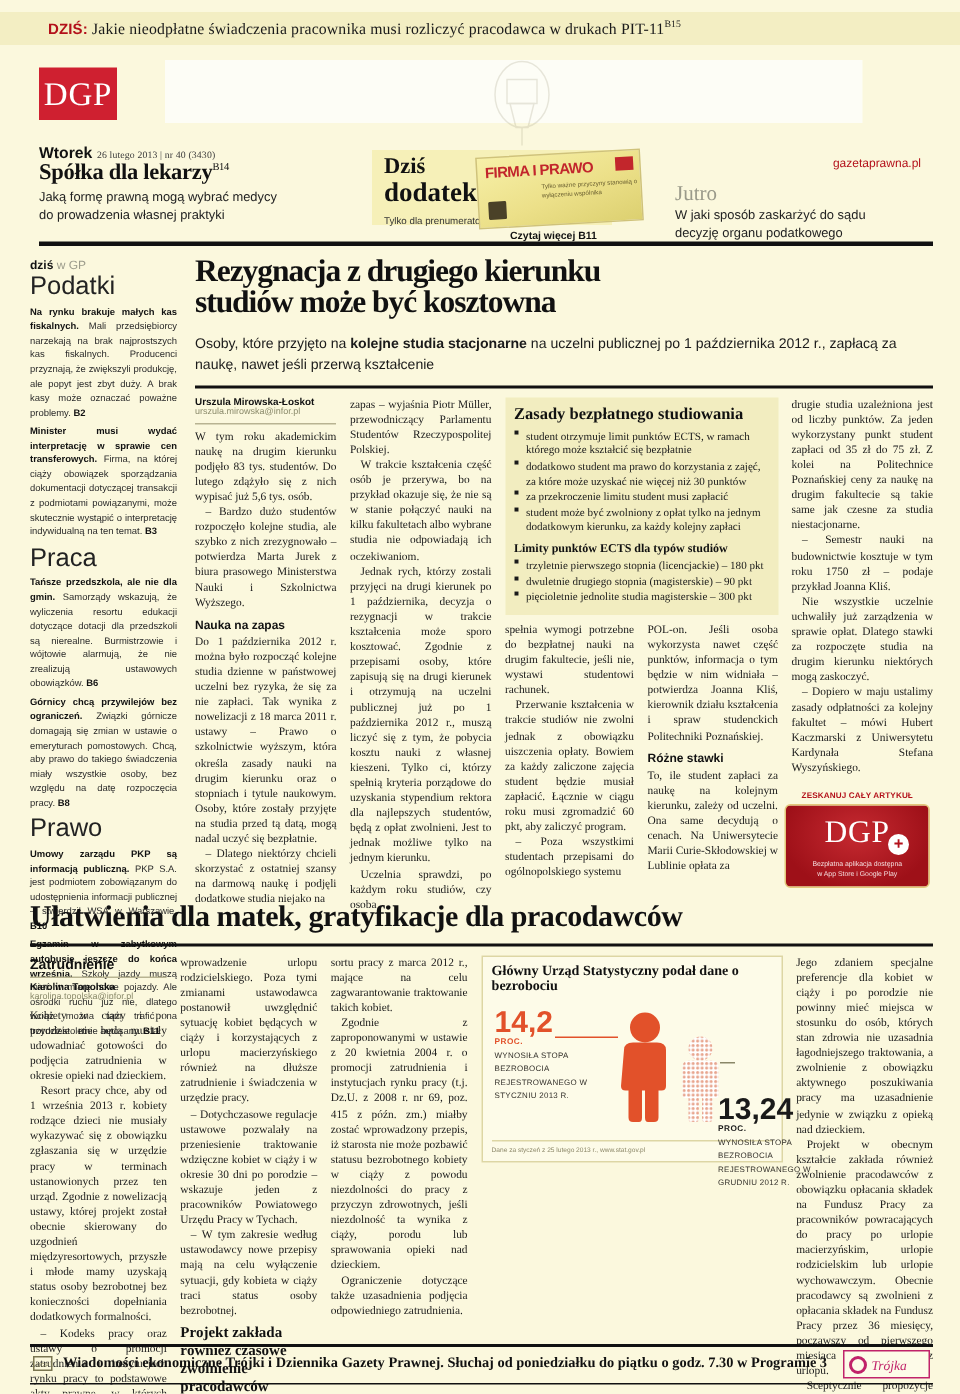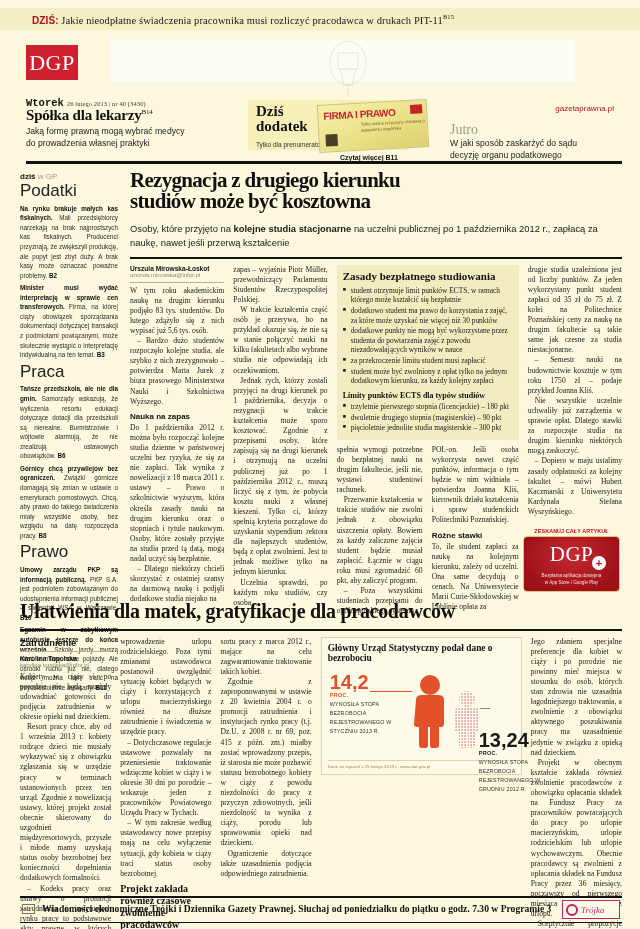--- a/index.html
+++ b/index.html
@@ -31,35 +31,35 @@
   }
   .masthead-white {
     position: absolute; left: 110px; top: 6px; width: 465px; height: 42px;
     background: #fdfdf6;
   }
   .watermark {
     position: absolute; left: 318px; top: 5px; width: 60px; height: 62px;
     opacity: .22;
   }
   .dateline { position: absolute; left: 26px; top: 58px; }
-  .dateline .day { font-family: Liberation Mono, monospace; font-weight: bold; font-size: 10.5px; color: #111; }
+  .dateline .day { font-family: Liberation Sans, sans-serif; font-weight: bold; font-size: 10.5px; color: #111; }
   .dateline .meta { font-size: 6.5px; color: #3a3a3a; margin-left: 3px; letter-spacing: .1px; }
 
   .promo-left { position: absolute; left: 26px; top: 73px; width: 215px; }
   .promo-left .t { font-family: "Liberation Serif", serif; font-weight: bold; font-size: 15px; color: #111; letter-spacing: -.2px; }
   .promo-left .t .sup { font-size: 7px; }
   .promo-left .s { font-family: "Liberation Sans", sans-serif; font-size: 8.6px; color: #222; line-height: 1.35; margin-top: 2px; }
 
   .dodatek-band {
     position: absolute; left: 248px; top: 66px; width: 160px; height: 50px;
     background: #f6f0b8;
   }
   .dodatek { position: absolute; left: 256px; top: 70px; width: 90px; }
   .dodatek .l1 { font-family: "Liberation Serif", serif; font-weight: bold; font-size: 15px; color: #111; line-height: 1.0; }
-  .dodatek .l2 { font-family: "Liberation Serif", serif; font-weight: bold; font-size: 15px; color: #111; line-height: 1.05; }
+  .dodatek .l2 { font-family: "Liberation Serif", serif; font-weight: bold; font-size: 18px; color: #111; line-height: 1.05; }
   .dodatek .l3 { font-family: "Liberation Sans", sans-serif; font-size: 6.5px; color: #333; margin-top: 6px; }
 
   .mini-paper {
     position: absolute; left: 318px; top: 68px; width: 110px; height: 48px;
     background: linear-gradient(160deg,#f7f0a8 0%, #ece089 55%, #dcd070 100%);
     border: 1px solid #cfc27a;
     transform: rotate(-3.2deg);
     overflow: hidden;
   }
   .mini-paper .mp-title { font-family: "Liberation Sans", sans-serif; font-weight: bold; font-size: 10px; color: #c2262c; padding: 5px 0 0 5px; letter-spacing: -.4px; }
@@ -279,21 +279,20 @@
         <p class="body-p">W trakcie kształcenia część osób je przerywa, bo na przykład okazuje się, że nie są w stanie połączyć nauki na kilku fakultetach albo wybrane studia nie odpowiadają ich oczekiwaniom.</p>
         <p class="body-p">Jednak rych, którzy zostali przyjęci na drugi kierunek po 1 października, decyzja o rezygnacji w trakcie kształcenia może sporo kosztować. Zgodnie z przepisami osoby, które zapisują się na drugi kierunek i otrzymują na uczelni publicznej już po 1 października 2012 r., muszą liczyć się z tym, że pobycia kosztu nauki z własnej kieszeni. Tylko ci, którzy spełnią kryteria porządowe do uzyskania stypendium rektora dla najlepszych studentów, będą z opłat zwolnieni. Jest to jednak możliwe tylko na jednym kierunku.</p>
         <p class="body-p">Uczelnia sprawdzi, po każdym roku studiów, czy osoba</p>
       </div>
 
       <div class="col wide">
         <div class="factbox">
           <div class="factbox-title">Zasady bezpłatnego studiowania</div>
           <div class="fb-item">student otrzymuje limit punktów ECTS, w ramach którego może kształcić się bezpłatnie</div>
           <div class="fb-item">dodatkowo student ma prawo do korzystania z zajęć, za które może uzyskać nie więcej niż 30 punktów</div>
-          <div class="fb-item">dodatkowe punkty nie mogą być wykorzystane przez studenta do powtarzania zajęć z powodu niezadowalających wyników w nauce</div>
           <div class="fb-item">za przekroczenie limitu student musi zapłacić</div>
           <div class="fb-item">student może być zwolniony z opłat tylko na jednym dodatkowym kierunku, za każdy kolejny zapłaci</div>
           <div class="factbox-sub">Limity punktów ECTS dla typów studiów</div>
           <div class="fb-item">trzyletnie pierwszego stopnia (licencjackie) – 180 pkt</div>
           <div class="fb-item">dwuletnie drugiego stopnia (magisterskie)  – 90 pkt</div>
           <div class="fb-item">pięcioletnie jednolite studia magisterskie – 300 pkt</div>
         </div>
         <div style="display:flex; gap:9px; margin-top:5px;">
           <div style="width:86px">
             <p class="body-p noind">spełnia wymogi potrzebne do bezpłatnej nauki na drugim fakultecie, jeśli nie, wystawi studentowi rachunek.</p>

